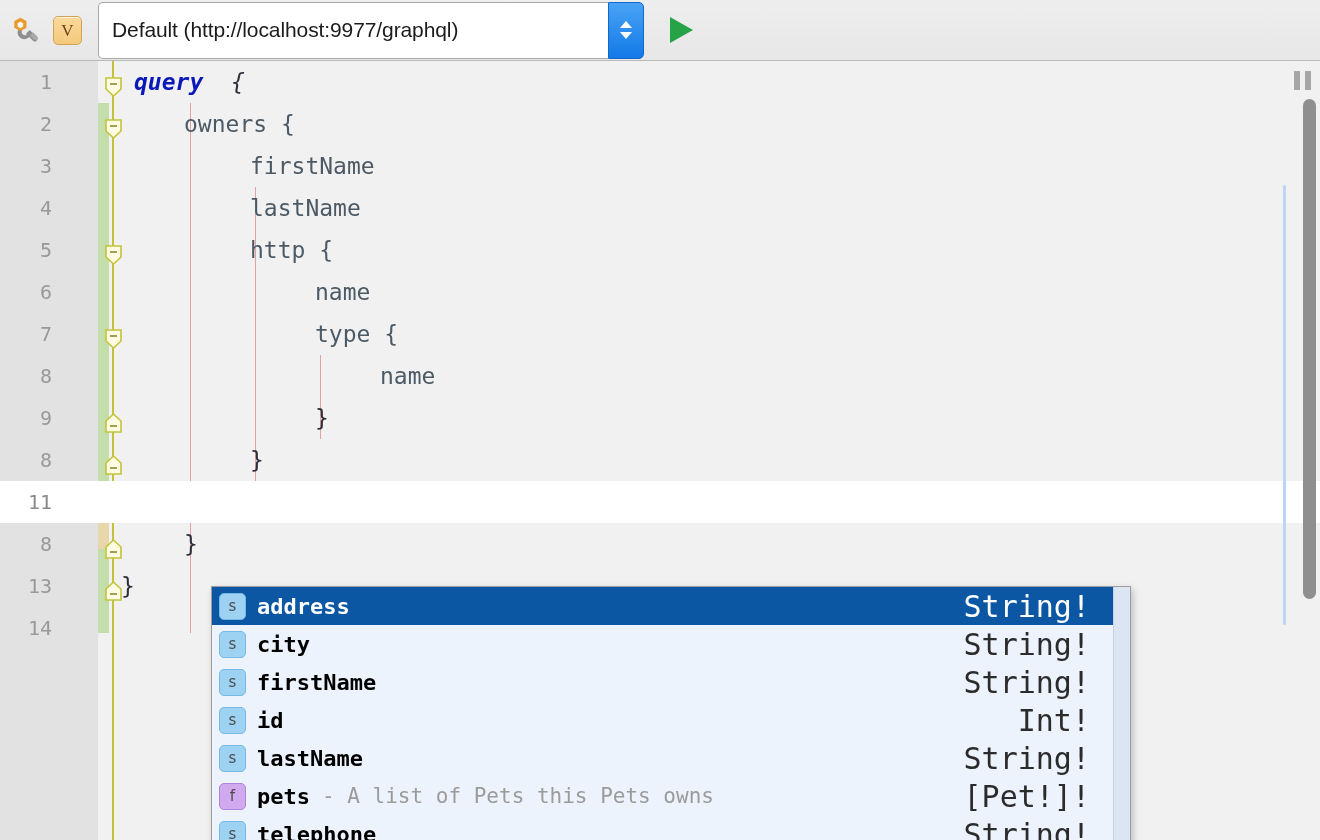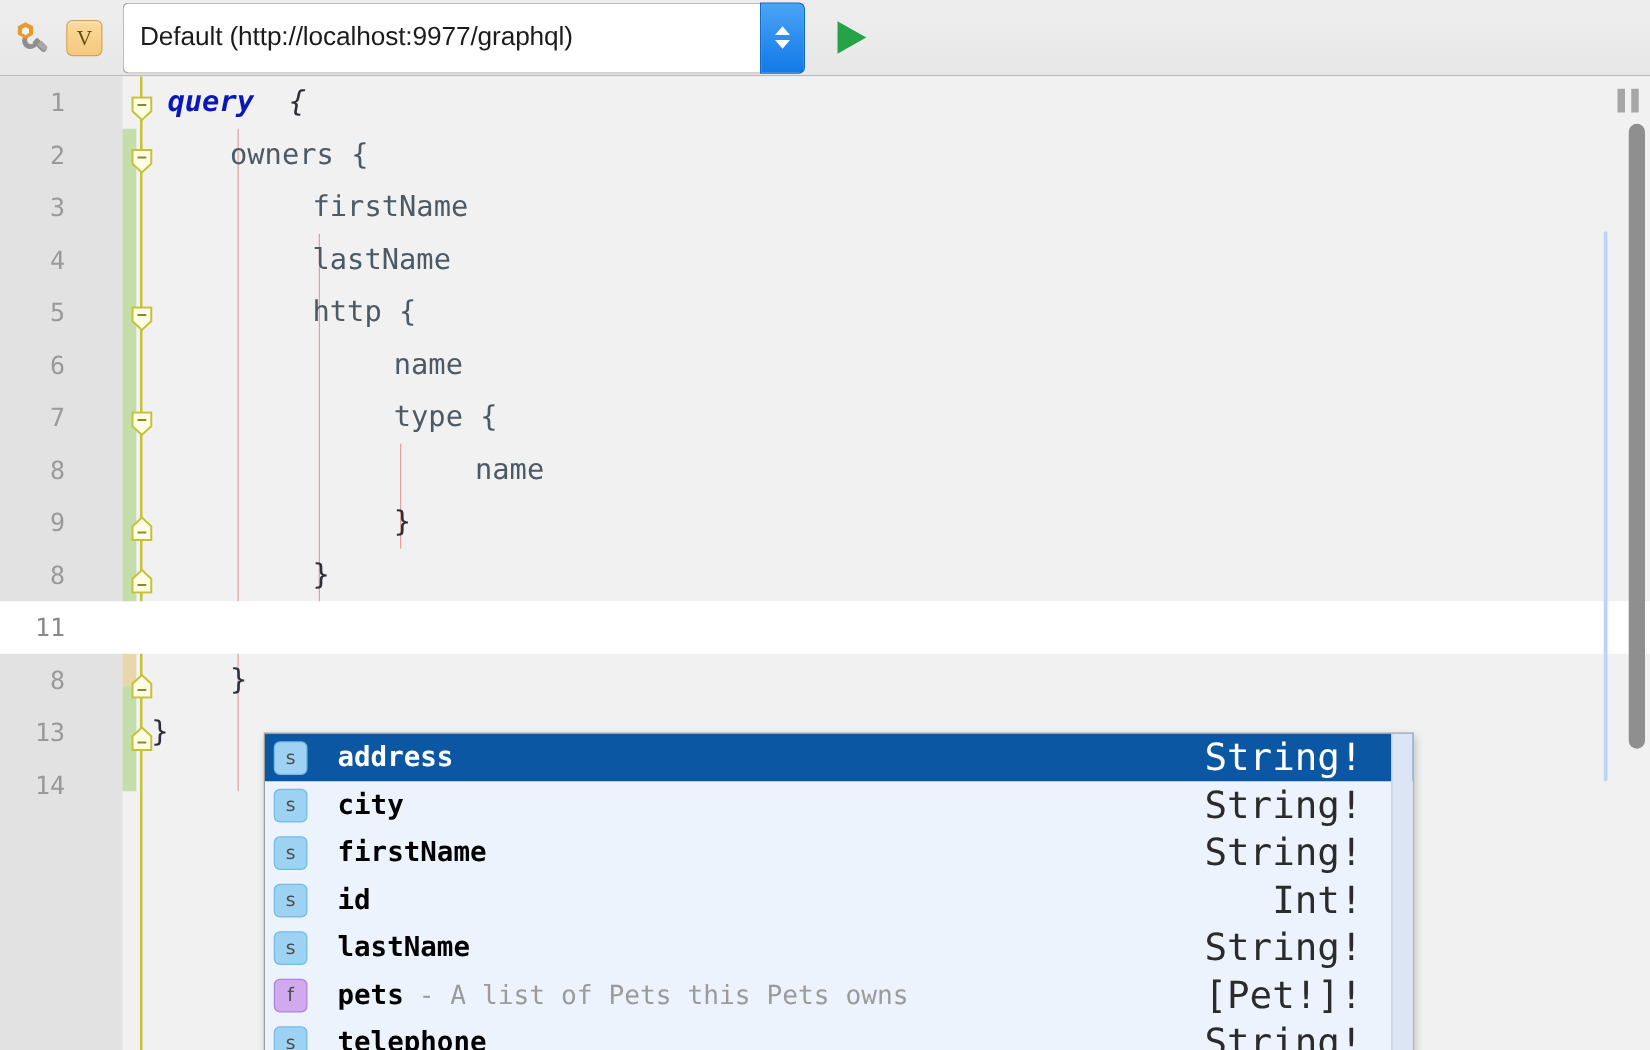--- a/index.html
+++ b/index.html
@@ -247,21 +247,21 @@
     display: flex; align-items: center; justify-content: center;
     font-family: "DejaVu Sans", sans-serif;
     font-size: 15px;
     color: #4c4c4c;
     line-height: 1;
   }
   .lk-icon.s { background: #9ed2f2; border: 1px solid #76b9e3; }
   .lk-icon.f { background: #d0a9ef; border: 1px solid #b083da; }
 
   .lk-name {
-    margin-left: 24px;
+    margin-left: 11px;
     font-family: "DejaVu Sans Mono", monospace;
     font-size: 22px;
     font-weight: bold;
     color: #000000;
     white-space: pre;
   }
   .lk-row.sel .lk-name { color: #ffffff; }
 
   .lk-desc {
     margin-left: 12px;

